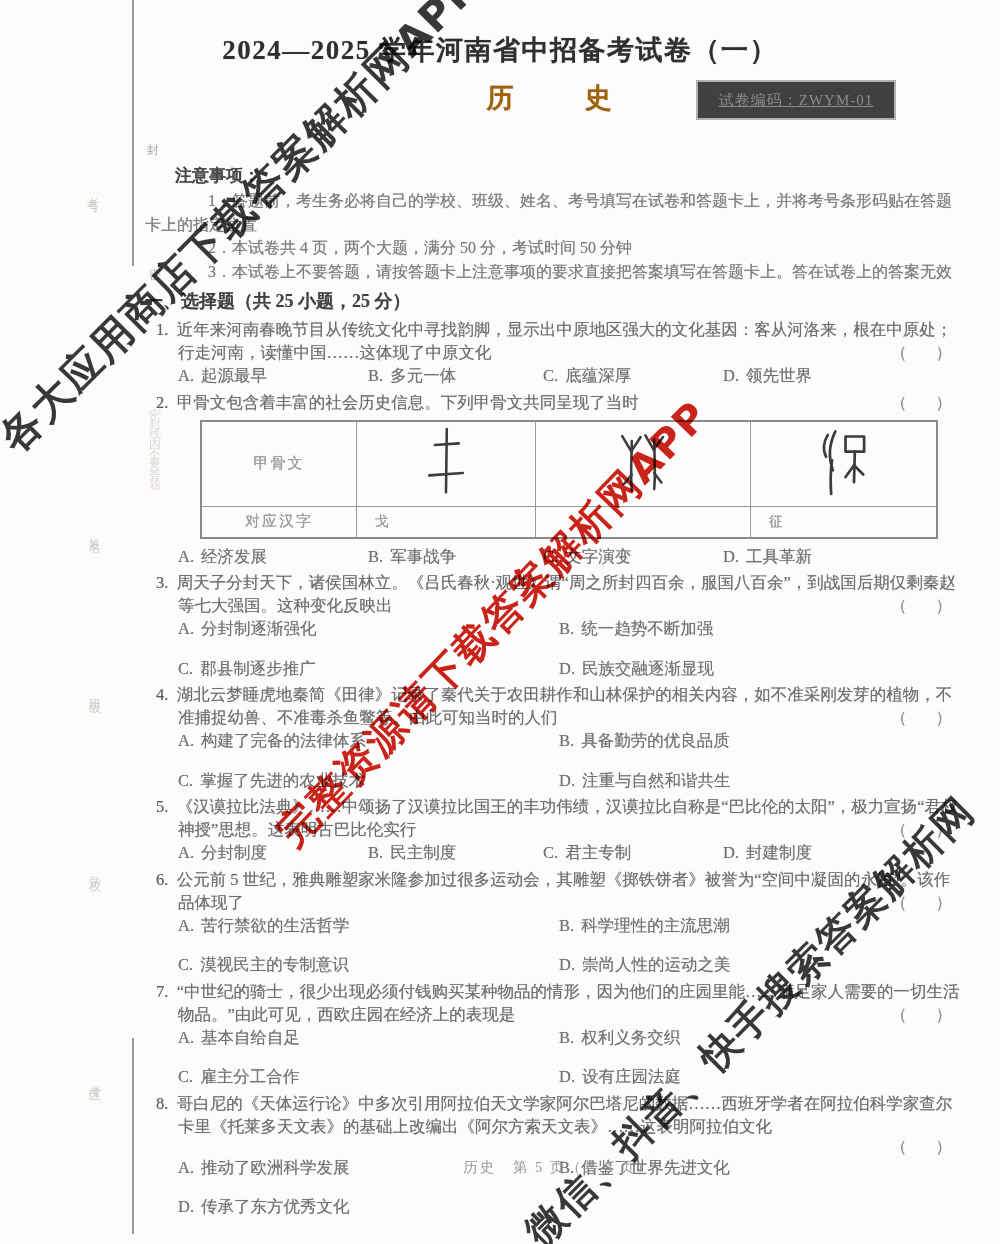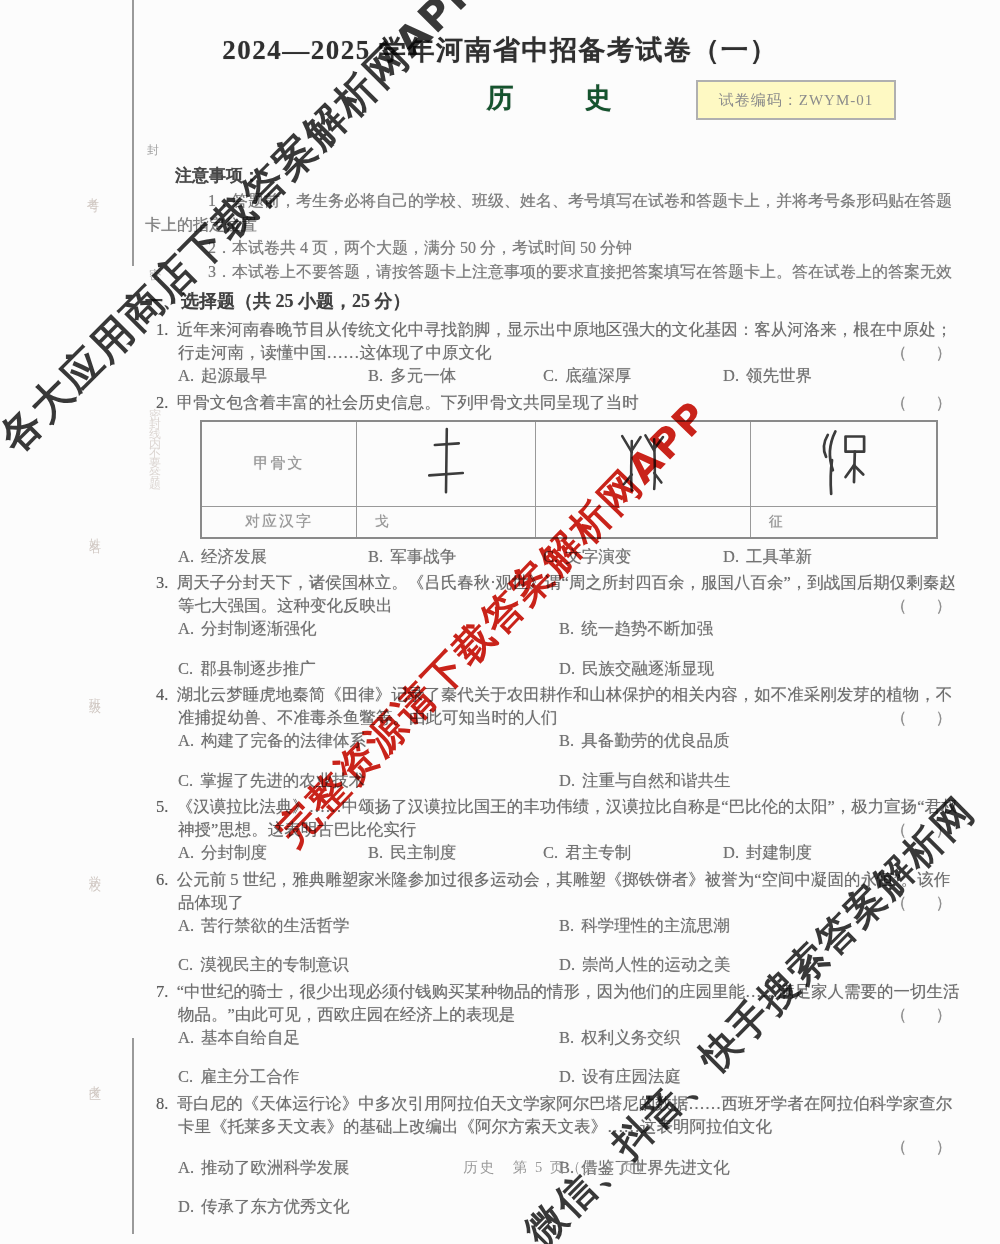--- a/index.html
+++ b/index.html
@@ -17,25 +17,25 @@
   .ml3{left:86px;top:528px;}
   .ml4{left:146px;top:398px;letter-spacing:10px;opacity:.28;}
   .ml5{left:86px;top:688px;}
   .ml6{left:86px;top:866px;}
   .ml7{left:86px;top:1076px;}
   
   .hdr{position:relative;padding-top:32px;text-align:center;}
   .title{font-size:27px;font-weight:700;color:#2f2f2f;letter-spacing:1.5px;
          text-shadow:0 0 1px rgba(40,40,40,.45);}
   .subject-row{position:relative;height:44px;margin-top:12px;}
-  .subject{display:inline-block;margin-left:120px;font-size:27px;font-weight:700;color:#14532d;
+  .subject{display:inline-block;margin-left:120px;font-size:27px;font-weight:700;color:#a16207;
            letter-spacing:22px;text-shadow:0 0 1px rgba(40,40,40,.4);}
   .code-box{position:absolute;right:104px;top:0;width:196px;height:36px;line-height:36px;
             border:2px solid #b0b0b0;color:#8c8c8c;font-size:15px;letter-spacing:1px;text-align:center;
-            background:#fef9c3;}
+            background:#404040;text-decoration:underline;}
   
   .content{position:absolute;left:156px;right:40px;top:150px;
            text-shadow:0 0 .7px rgba(90,90,90,.55);}
   .notices-heading{font-weight:700;font-size:17px;color:#474747;margin:14px 0 2px 19px;}
   .notice-item{margin-left:-11px;font-size:16px;line-height:23.5px;color:#7d7d7d;text-indent:63px;}
   .section-heading{margin:6px 0 4px -11px;font-weight:700;font-size:18px;color:#404040;line-height:25px;}
   .question{position:relative;margin-bottom:3px;font-size:16.5px;line-height:23px;}
   .q-text{position:relative;display:block;padding-left:22px;text-indent:-22px;}
   .q-num{color:#5d5d5d;}
   .q-bracket{position:absolute;right:2px;bottom:0;color:#8f8f8f;letter-spacing:6px;text-indent:0;}

